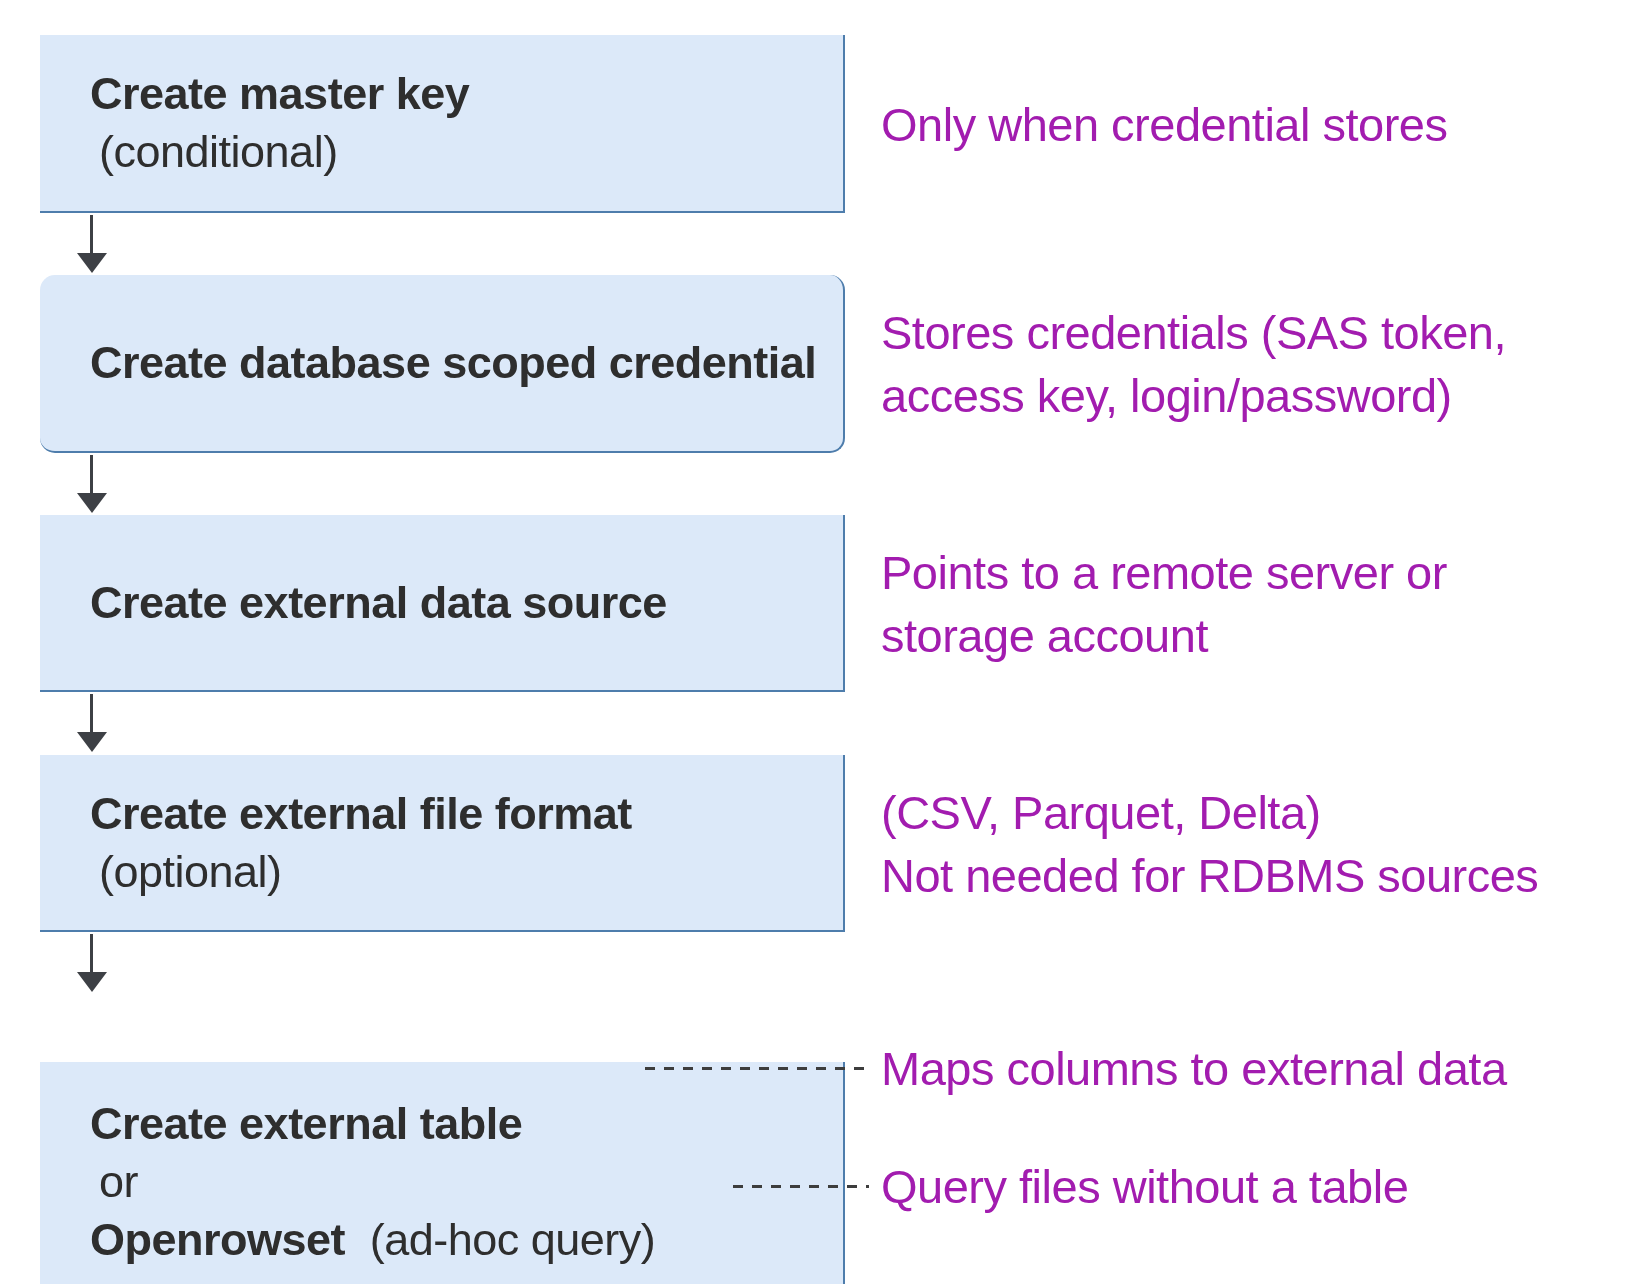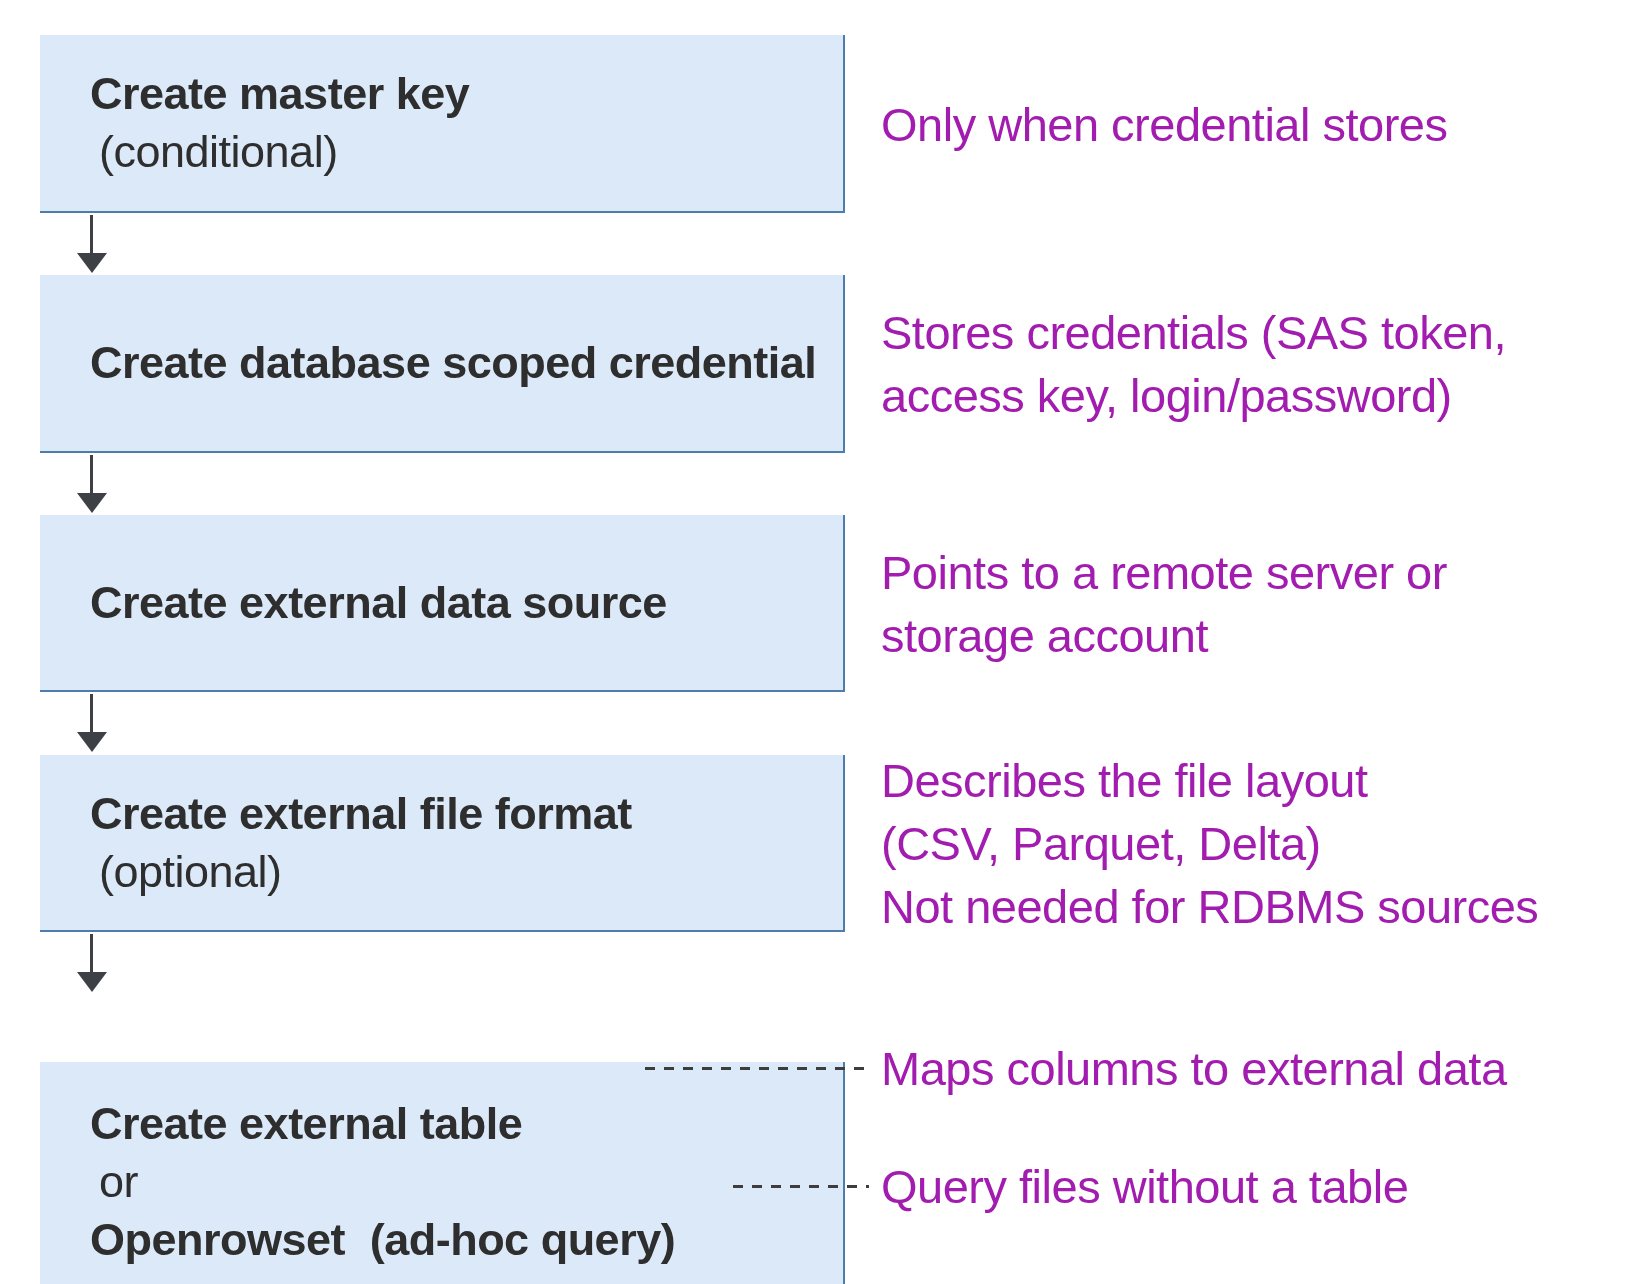--- a/index.html
+++ b/index.html
@@ -24,34 +24,34 @@
     background: #dce9f9;
     border-right: 2px solid #4e7dac;
     border-bottom: 2px solid #4e7dac;
     display: flex;
     flex-direction: column;
     justify-content: center;
     padding-left: 50px;
     padding-right: 20px;
   }
   .box-master-key      { top: 35px;   height: 178px; }
-  .box-scoped-cred     { top: 275px;  height: 178px; }
+  .box-scoped-cred     { top: 275px;  height: 178px; border-radius: 15px; }
   .box-data-source     { top: 515px;  height: 177px; }
   .box-file-format     { top: 755px;  height: 177px; }
   .box-external-table  { top: 1062px; height: 241px; }
 
   .title-line {
     font-size: 45px;
     line-height: 58px;
     color: #2e2e2e;
     letter-spacing: -0.5px;
   }
   .bold { font-weight: bold; }
   .reg  { font-weight: normal; margin-left: 9px; }
-  .after-bold { margin-left: 0.28em; font-weight: bold; }
+  .after-bold { margin-left: 0.28em; }
 
   
   .desc {
     position: absolute;
     left: 881px;
     display: flex;
     flex-direction: column;
     justify-content: center;
     font-size: 47px;
     line-height: 63px;
@@ -173,21 +173,20 @@
     <div>Stores credentials (SAS token,</div>
     <div>access key, login/password)</div>
   </div>
 
   <div class="desc desc-data-source">
     <div>Points to a remote server or</div>
     <div>storage account</div>
   </div>
 
   <div class="desc desc-file-format">
-    <div>Describes the file layout</div>
     <div>(CSV, Parquet, Delta)</div>
     <div>Not needed for RDBMS sources</div>
   </div>
 
   <div class="desc desc-map-columns">
     <div>Maps columns to external data</div>
   </div>
 
   <div class="desc desc-query-files">
     <div>Query files without a table</div>

